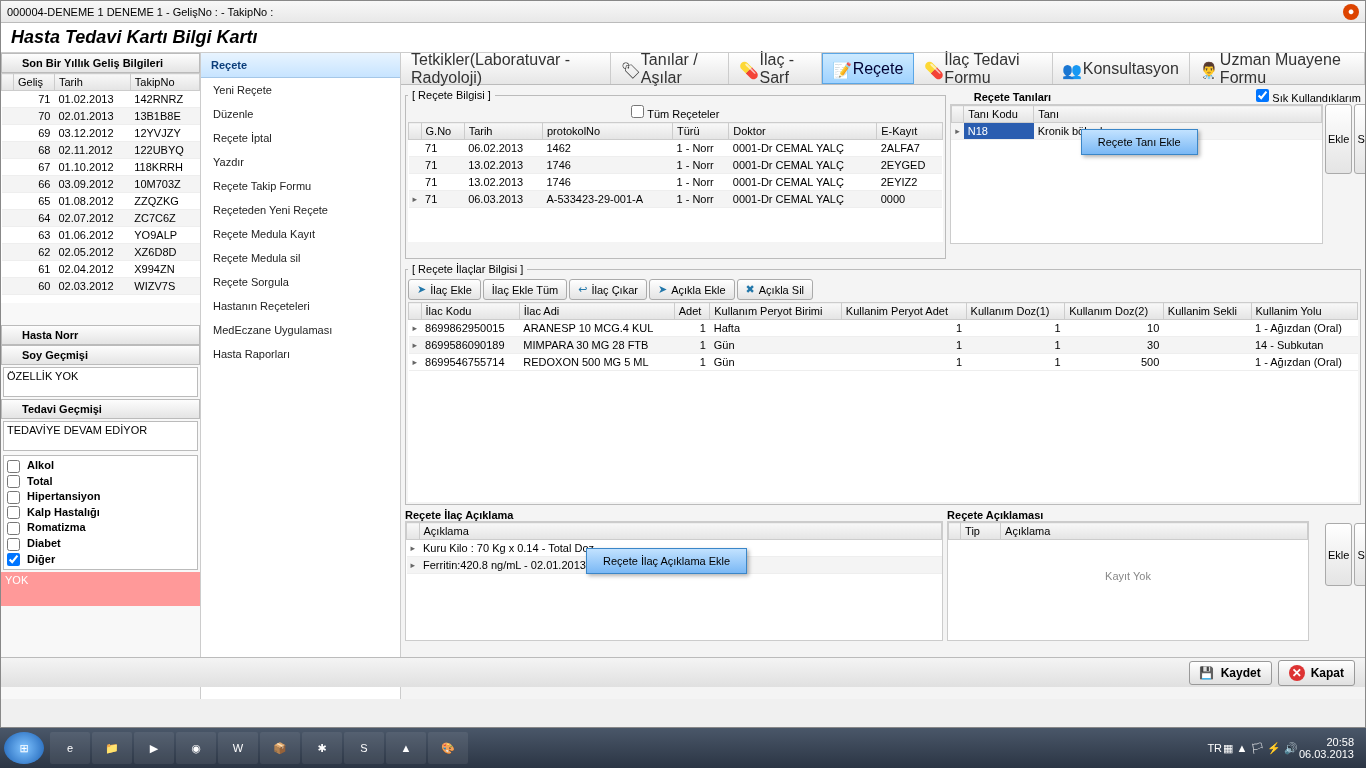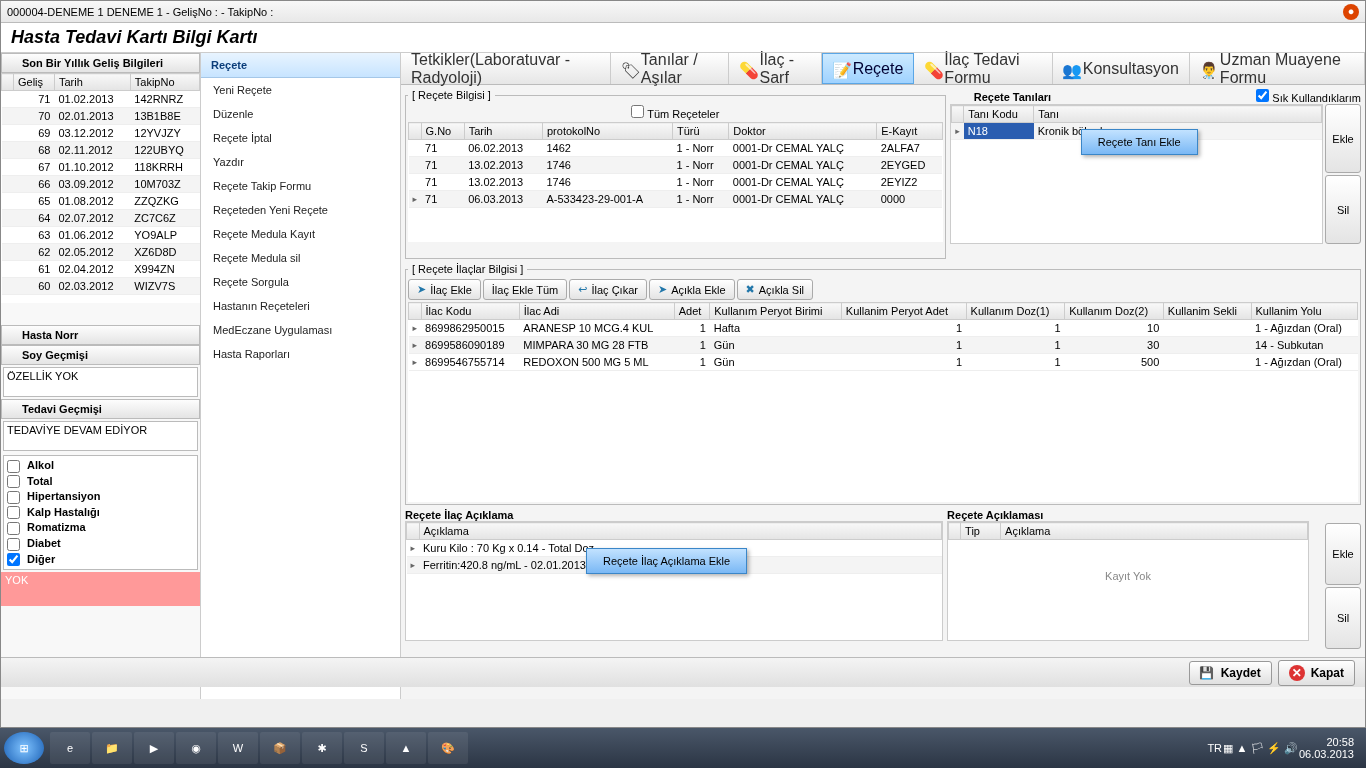--- a/index.html
+++ b/index.html
@@ -34,21 +34,21 @@
 .bluebtn { background:linear-gradient(#c2e2ff,#7ab8f5); border:1px solid #3a86c8; padding:6px 16px; font-size:11px; cursor:pointer; box-shadow:2px 2px 4px rgba(0,0,0,0.3); position:absolute; z-index:10;}
 .datarow td { white-space:nowrap; overflow:hidden;}
 .highlighted { background:#2a5db0 !important; color:#fff !important;}
 .footer { position:absolute; bottom:40px; left:0; right:0; height:30px; background:linear-gradient(#f4f4f4,#e0e0e0); border-top:1px solid #bbb; display:flex; justify-content:flex-end; align-items:center; padding:0 10px; gap:6px;}
 .footbtn { background:linear-gradient(#fff,#e0e0e0); border:1px solid #999; border-radius:3px; padding:4px 10px; font-size:12px; font-weight:bold; display:flex; align-items:center; gap:6px; cursor:pointer;}
 .taskbar { position:absolute; bottom:0; left:0; right:0; height:40px; background:linear-gradient(#4a5769,#2b3544); display:flex; align-items:center; padding:0 4px; color:#fff; font-size:11px;}
 .taskbar .start { width:40px; height:32px; background:radial-gradient(circle,#7fc3ff,#1a5fb4); border-radius:50%; margin-right:6px; display:flex; align-items:center; justify-content:center;}
 .taskbar .tbicon { width:40px; height:32px; background:rgba(255,255,255,0.08); margin-right:2px; display:flex; align-items:center; justify-content:center; border-radius:2px;}
 .taskbar .tray { margin-left:auto; display:flex; align-items:center; gap:1px; padding-right:8px;}
 .nodata { text-align:center; color:#888; padding:30px 0;}
-.sidebtns { width:36px; display:flex; flex-direction:column; gap:2px;}
+.sidebtns { width:36px; display:flex; flex-direction:row; gap:2px;}
 .sidebtns .btn { writing-mode:horizontal-tb; padding:6px 2px; justify-content:center;}
 fieldset { border:1px solid #bbb; padding:2px;}
 legend { font-size:11px; padding:0 4px;}
 .row-indicator { width:12px; text-align:center; color:#666; font-size:9px;}
 </style>
 </head>
 <body>
 
 <div class="window">
   <div class="titlebar">

